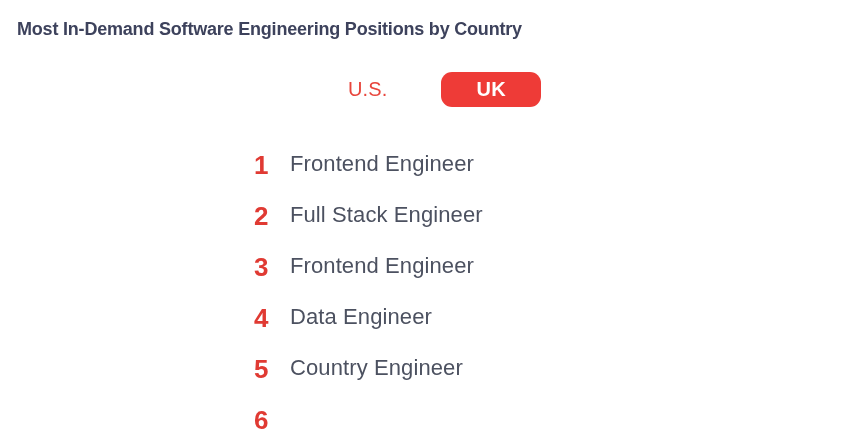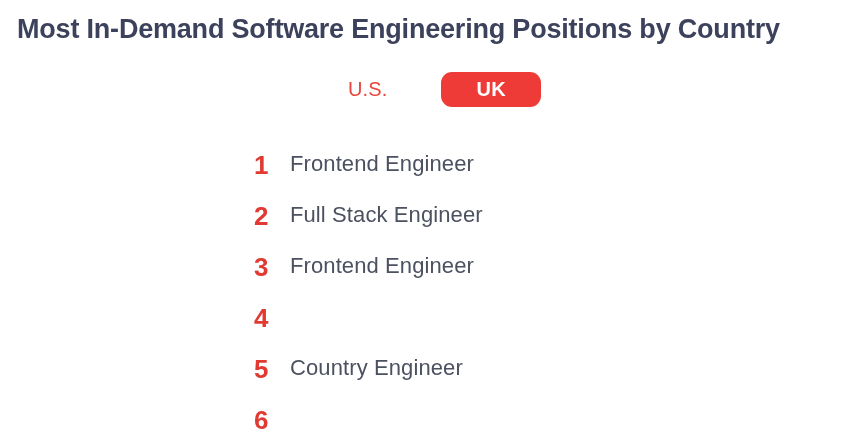--- a/index.html
+++ b/index.html
@@ -21,21 +21,21 @@
     height: 446px;
     background: #ffffff;
   }
 
   
   .page-title {
     position: absolute;
     left: 17px;
     top: 13px;
     width: 820px;
-    font-size: 27px;
+    font-size: 18px;
     font-weight: bold;
     letter-spacing: -0.2px;
     color: #3d425c;
     line-height: 32px;
     white-space: nowrap;
   }
 
   
   .tabs {
     position: absolute;
@@ -134,20 +134,21 @@
       <span class="rank-label">Full Stack Engineer</span>
     </div>
 
     <div class="rank-row">
       <span class="rank-number">3</span>
       <span class="rank-label">Frontend Engineer</span>
     </div>
 
     <div class="rank-row">
       <span class="rank-number">4</span>
+      <span class="rank-label">Data Engineer</span>
     </div>
 
     <div class="rank-row">
       <span class="rank-number">5</span>
       <span class="rank-label">Country Engineer</span>
     </div>
 
     <div class="rank-row">
       <span class="rank-number">6</span>
     </div>

